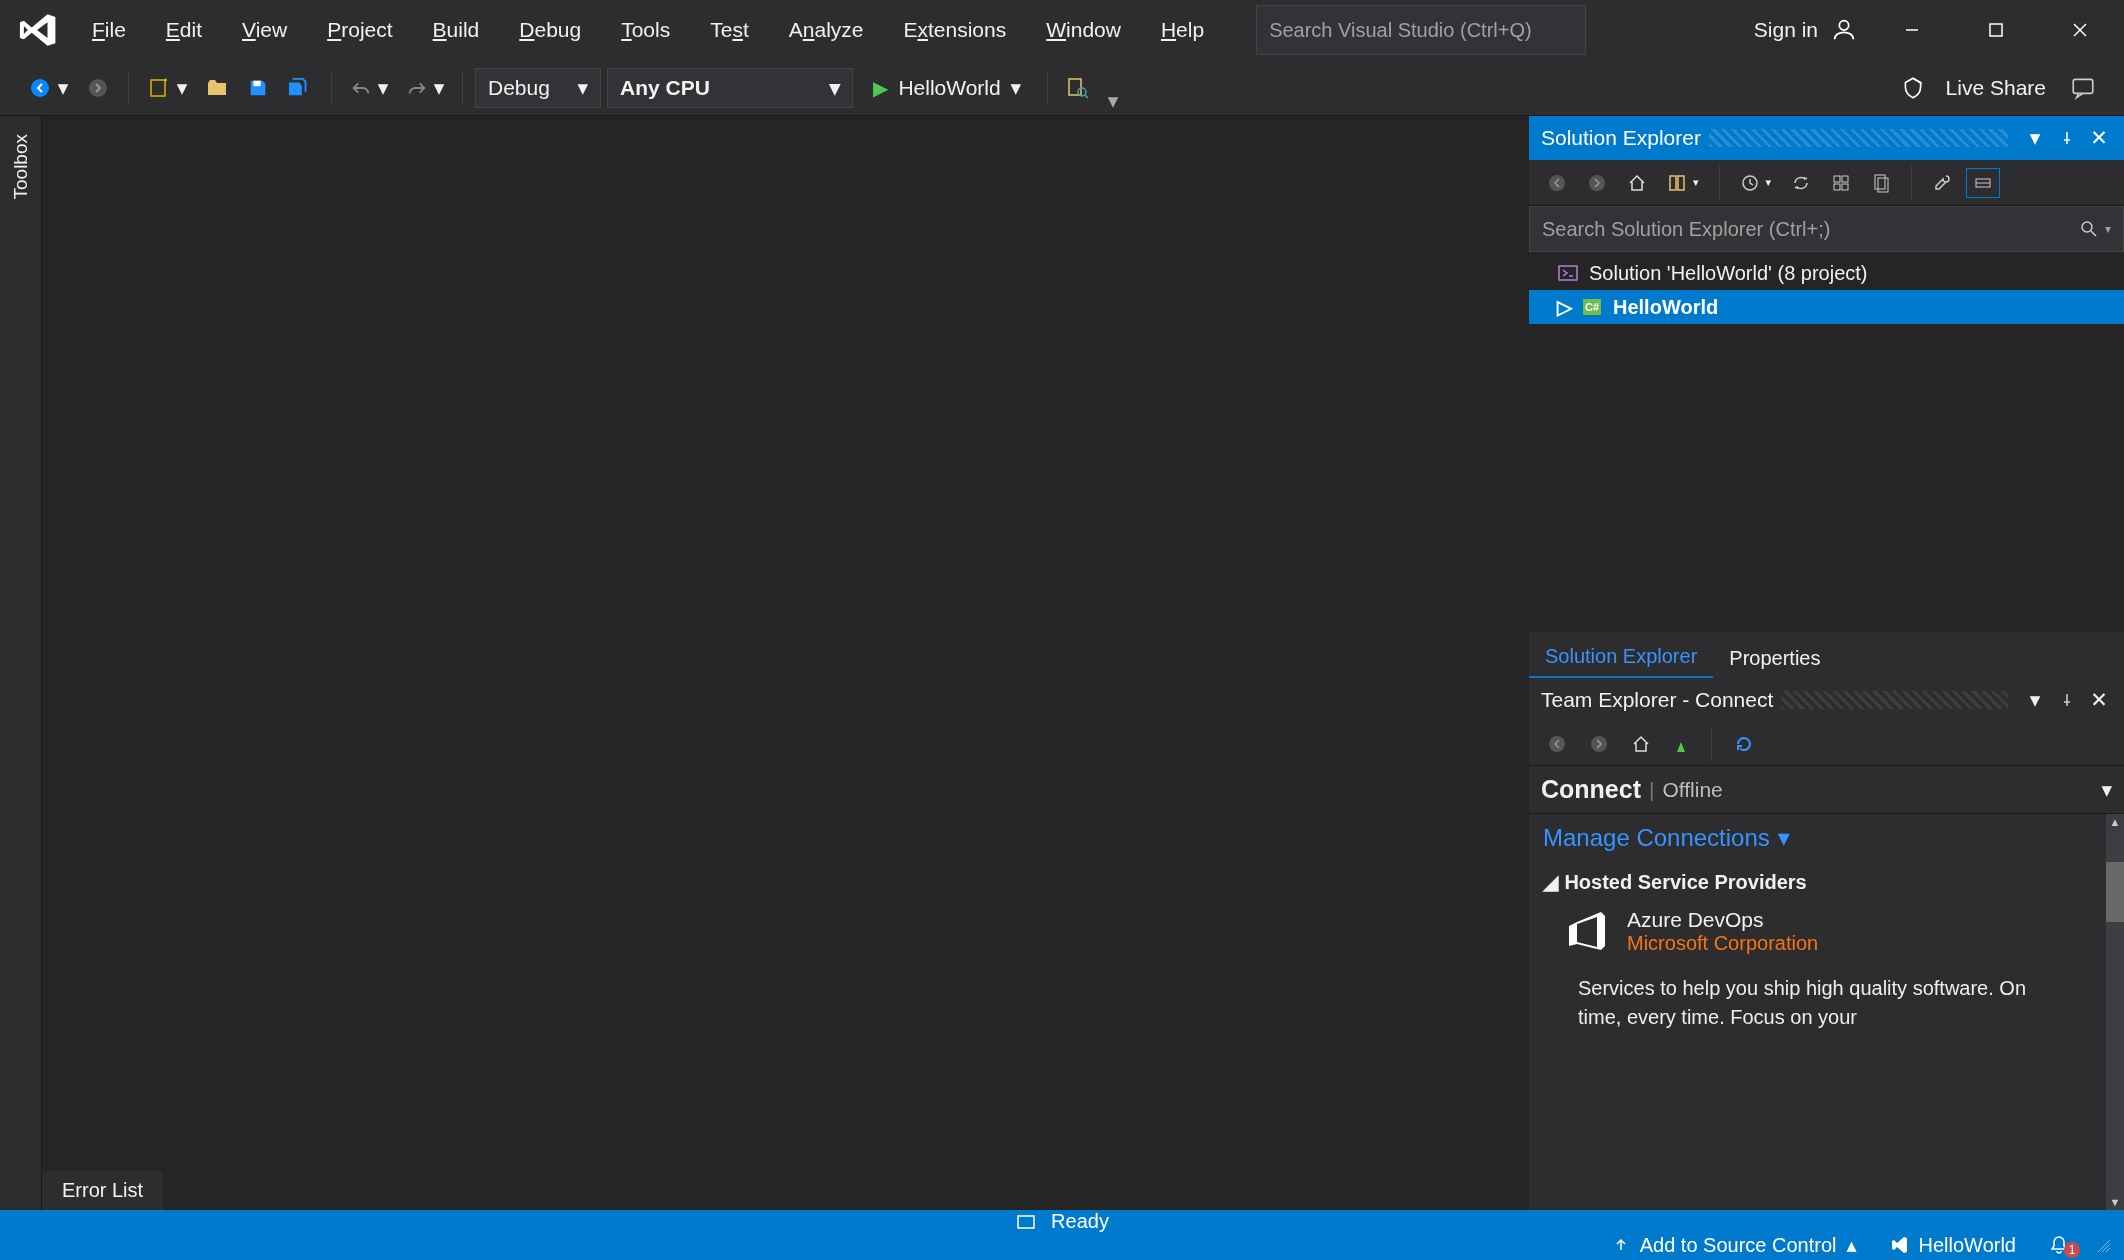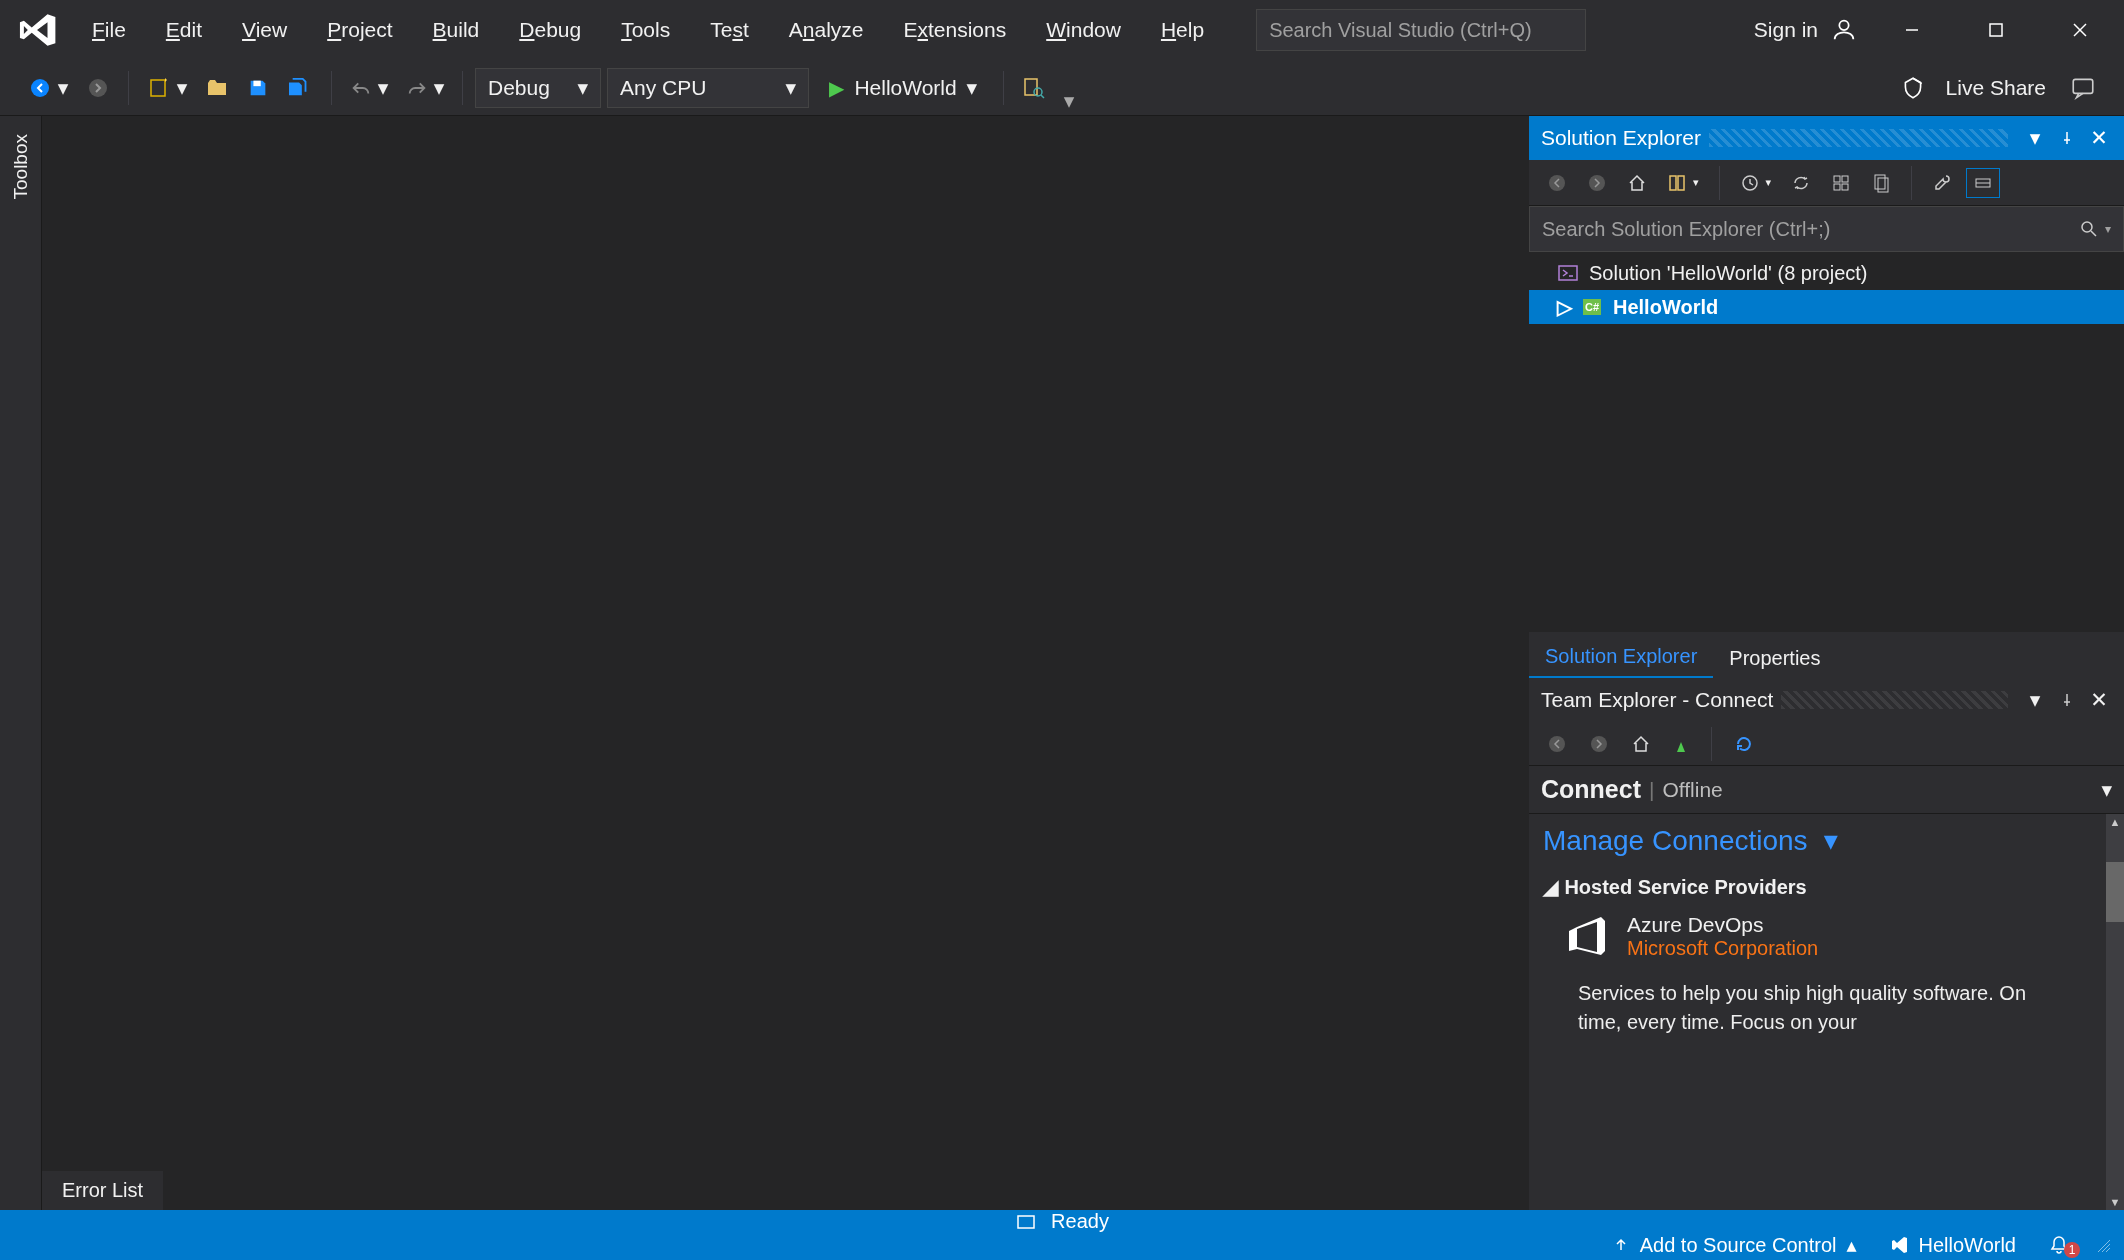--- a/index.html
+++ b/index.html
@@ -3,21 +3,21 @@
 <meta charset="utf-8">
 <style>
 * { margin: 0; padding: 0; box-sizing: border-box; font-family: "Segoe UI", sans-serif; }
 body { width: 2124px; height: 1260px; background: #2d2d30; color: #f1f1f1; overflow: hidden; font-size: 21px; }
 
 .titlebar { height: 60px; background: #2d2d30; display: flex; align-items: center; }
 .vs-logo { width: 42px; height: 42px; margin-left: 16px; margin-right: 14px; }
 .menubar { display: flex; gap: 0; }
 .menu-item { padding: 10px 20px; cursor: pointer; position: relative; }
 .menu-item .underline { text-decoration: underline; }
-.searchbox { margin-left: 32px; width: 330px; height: 42px; background: #333337; border: 1px solid #444; display: flex; align-items: center; padding: 0 12px; color: #a0a0a0; font-size: 20px; }
+.searchbox { margin-left: 32px; width: 330px; height: 50px; background: #333337; border: 1px solid #444; display: flex; align-items: center; padding: 0 12px; color: #a0a0a0; font-size: 20px; }
 .right-controls { margin-left: auto; display: flex; align-items: center; gap: 24px; padding-right: 14px; }
 .sign-in { display: flex; align-items: center; gap: 12px; font-size: 21px; }
 .win-btn { width: 60px; height: 50px; display: flex; align-items: center; justify-content: center; cursor: pointer; }
 
 .toolbar-row { height: 56px; background: #2d2d30; border-bottom: 1px solid #1a1a1a; display: flex; align-items: center; padding: 0 22px; gap: 6px; }
 .tb-sep { width: 1px; height: 34px; background: #3f3f46; margin: 0 6px; }
 .tb-btn { display: flex; align-items: center; gap: 6px; padding: 4px 6px; }
 .dropdown-arrow { width: 10px; height: 10px; display: inline-flex; align-items: center; justify-content: center; }
 .combo { background: #333337; border: 1px solid #444; height: 40px; display: flex; align-items: center; padding: 0 12px; gap: 24px; }
 .start-btn { display: flex; align-items: center; gap: 10px; height: 40px; padding: 0 14px; }
@@ -49,21 +49,21 @@
 .se-tab { padding: 8px 16px; font-size: 20px; }
 .se-tab.active { color: #3794ff; border-bottom: 2px solid #007acc; }
 
 .team-header { background: #2d2d30; color: #f1f1f1; }
 .te-toolbar { height: 44px; background: #2d2d30; display: flex; align-items: center; padding: 0 12px; gap: 10px; border-bottom: 1px solid #1a1a1a; }
 .te-connect-row { height: 48px; background: #2d2d30; display: flex; align-items: center; padding: 0 12px; gap: 8px; border-bottom: 1px solid #1a1a1a; }
 .te-connect-row .big { font-size: 25px; font-weight: 600; }
 .te-connect-row .sep-v { color: #777; }
 .te-connect-row .offline { color: #bdbdbd; font-size: 21px; }
 .te-body { flex: 1; background: #2d2d30; padding: 10px 14px; overflow: hidden; position: relative; }
-.te-link { color: #3794ff; font-size: 28px; display: flex; align-items: center; gap: 16px; }
+.te-link { color: #3794ff; font-size: 24px; display: flex; align-items: center; gap: 8px; }
 .te-section { margin-top: 18px; font-size: 20px; font-weight: 600; display: flex; align-items: center; gap: 6px; }
 .te-provider { display: flex; gap: 16px; margin-top: 14px; margin-left: 20px; }
 .te-provider .title { font-size: 21px; font-weight: 400; }
 .te-provider .sub { font-size: 20px; color: #f97316; }
 .te-desc { margin-top: 18px; margin-left: 35px; font-size: 20px; color: #eee; line-height: 1.45; width: 470px; }
 .te-scroll { position: absolute; right: 0; top: 0; bottom: 0; width: 18px; background: #3e3e42; }
 .te-scroll .thumb { width: 100%; height: 60px; background: #686868; margin-top: 32px; }
 .te-scroll .arrow { width: 18px; height: 16px; display: flex; align-items: center; justify-content: center; color: #ccc; font-size: 11px; }
 
 .statusbar { height: 50px; background: #007acc; display: flex; align-items: center; padding: 0 12px; color: #fff; font-size: 20px; flex-direction: column; }
@@ -174,21 +174,21 @@
       <svg width="22" height="22" viewBox="0 0 24 24">
         <path d="M15 7l5 5-5 5M20 12H10a6 6 0 00-6 6" fill="none" stroke="#888" stroke-width="2"></path>
       </svg>
       <span class="dropdown-arrow">▾</span>
     </div>
   <div class="tb-sep"></div>
   <div class="combo" style="width:126px;">
       <span>Debug</span>
       <span style="margin-left:auto;">▾</span>
     </div>
-  <div class="combo" style="width:202px;">
+  <div class="combo" style="width:246px;font-weight:bold;">
       <span>Any CPU</span>
       <span style="margin-left:auto;">▾</span>
     </div>
   <div class="start-btn">
     <span class="play-tri">▶</span>
     <span>HelloWorld</span>
     <span class="dropdown-arrow">▾</span>
   </div>
   <div class="tb-sep"></div>
   <div class="tb-btn">

